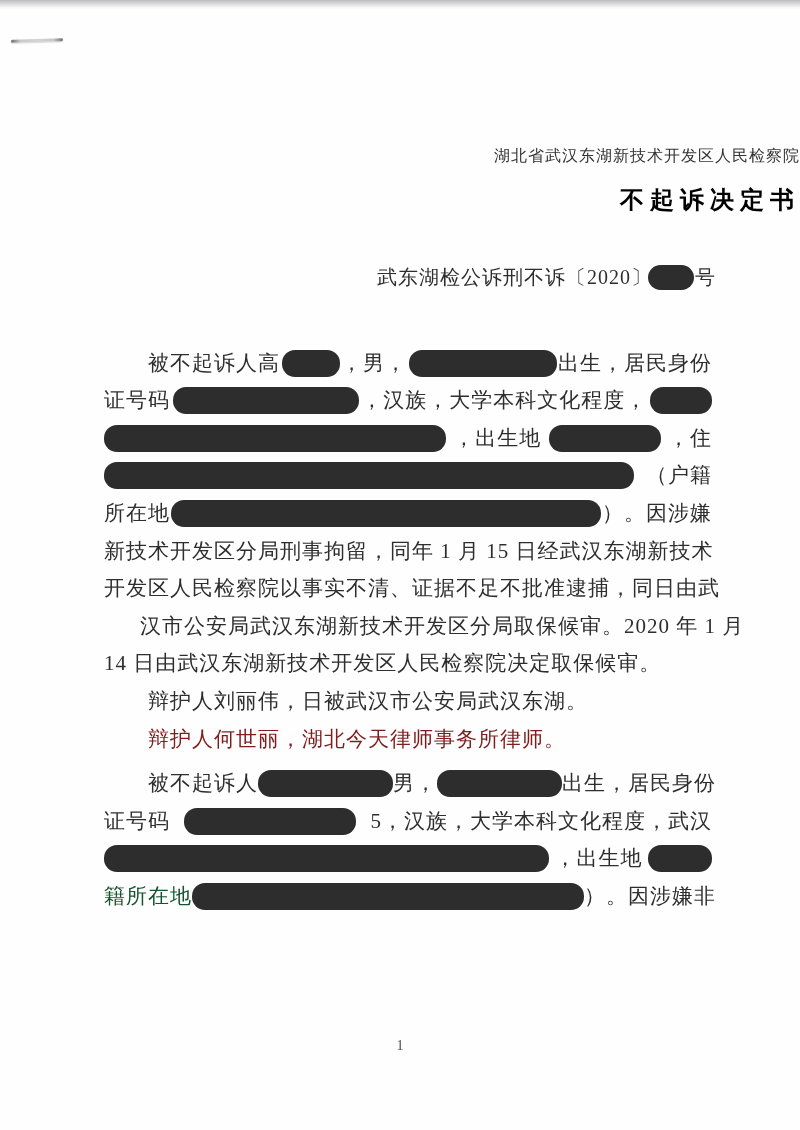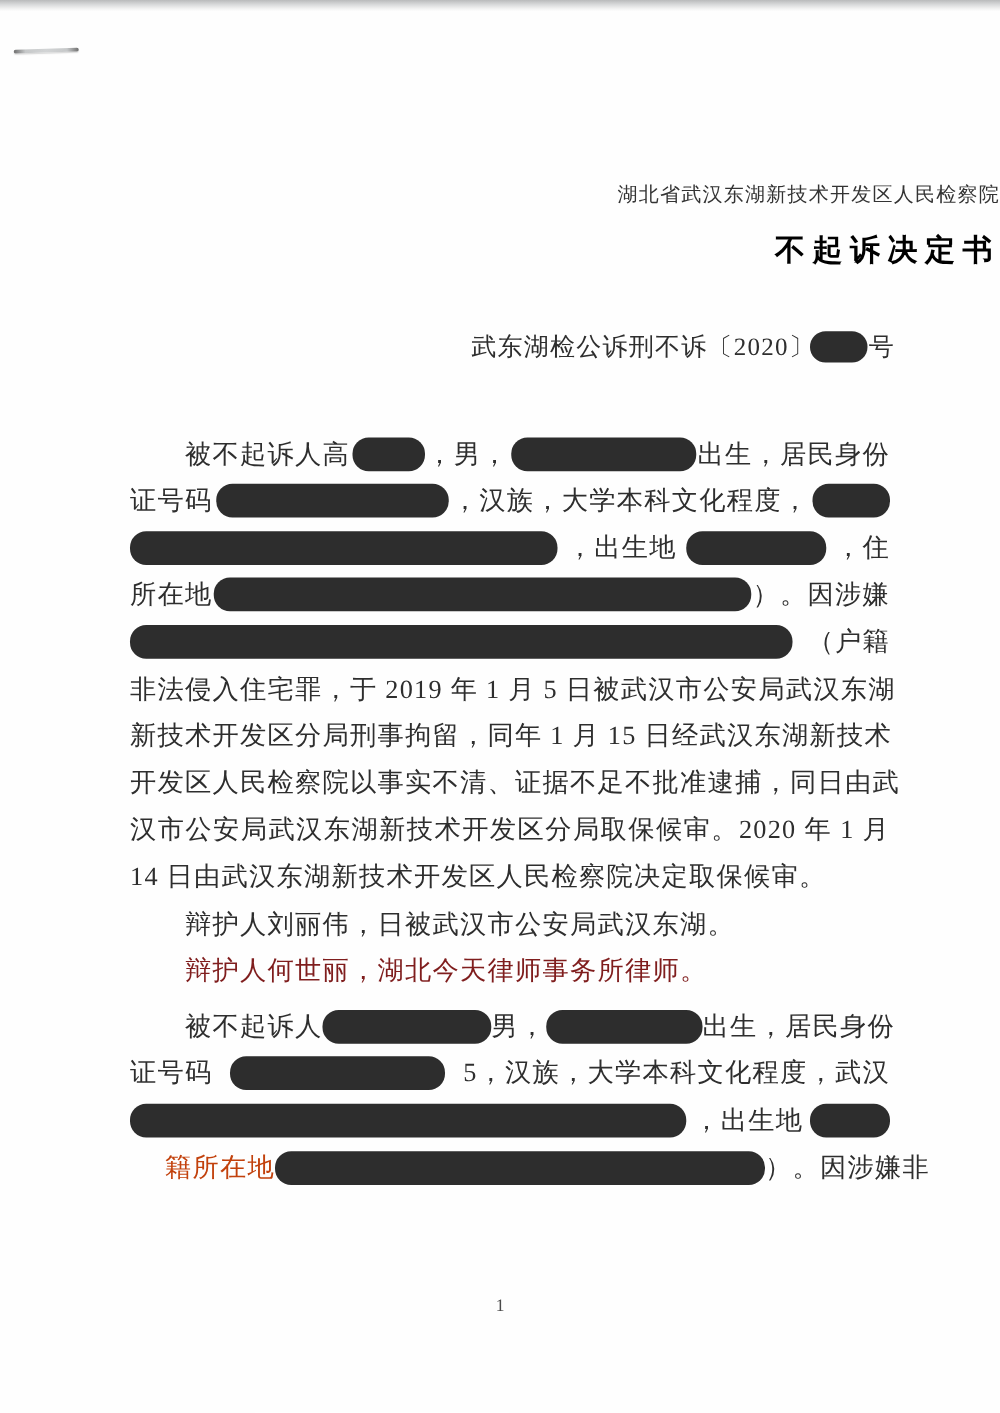--- a/index.html
+++ b/index.html
@@ -133,39 +133,36 @@
         <span class="txt" style="color: rgb(46, 46, 46);">，汉族，大学本科文化程度，</span>
         <span class="redact" style="width: 62px; background: rgb(45, 45, 45);"></span>
       </div>
       <div class="line fill">
         <span class="redact" style="width: 342px; background: rgb(45, 45, 45);"></span>
         <span class="txt" style="color: rgb(46, 46, 46);">，出生地</span>
         <span class="redact" style="width: 112px; background: rgb(45, 45, 45);"></span>
         <span class="txt" style="color: rgb(46, 46, 46);">，住</span>
       </div>
       <div class="line fill">
+        <span class="redact" style="width: 530px; background: rgb(45, 45, 45);"></span>
+        <span class="txt" style="color: rgb(46, 46, 46);">（户籍</span>
+      </div>
+      <div class="line fill">
         <span class="txt" style="color: rgb(46, 46, 46);">所在地</span>
         <span class="redact" style="width: 430px; background: rgb(45, 45, 45);"></span>
         <span class="txt" style="color: rgb(46, 46, 46);">）。因涉嫌</span>
-      </div>
-      <div class="line fill">
-        <span class="redact" style="width: 530px; background: rgb(45, 45, 45);"></span>
-        <span class="txt" style="color: rgb(46, 46, 46);">（户籍</span>
-      </div>
-      <div class="line fill single">
-        <span class="txt" style="color: rgb(46, 46, 46);">非法侵入住宅罪，于 2019 年 1 月 5 日被武汉市公安局武汉东湖</span>
       </div>
       <div class="line fill single">
         <span class="txt" style="color: rgb(46, 46, 46);">新技术开发区分局刑事拘留，同年 1 月 15 日经武汉东湖新技术</span>
       </div>
       <div class="line fill single">
         <span class="txt" style="color: rgb(46, 46, 46);">开发区人民检察院以事实不清、证据不足不批准逮捕，同日由武</span>
       </div>
       <div class="line fill single">
-        <span class="txt" style="color: rgb(46, 46, 46);">汉市公安局武汉东湖新技术开发区分局取保候审。2020 年 1 月</span>
+        <span class="txt" style="color: rgb(46, 46, 46); margin-left: 36px;">汉市公安局武汉东湖新技术开发区分局取保候审。2020 年 1 月</span>
       </div>
       <div class="line">
         <span class="txt" style="color: rgb(46, 46, 46);">14 日由武汉东湖新技术开发区人民检察院决定取保候审。</span>
       </div>
       <div class="line indent">
         <span class="txt" style="color: rgb(46, 46, 46);">辩护人刘丽伟，日被武汉市公安局武汉东湖。</span>
       </div>
       <div class="line indent">
         <span class="txt" style="color: #7f1d1d;">辩护人何世丽，湖北今天律师事务所律师。</span>
       </div>
@@ -180,21 +177,21 @@
         <span class="txt" style="color: rgb(46, 46, 46);">证号码</span>
         <span class="redact" style="width: 172px; background: rgb(45, 45, 45);"></span>
         <span class="txt" style="color: rgb(46, 46, 46);">5，汉族，大学本科文化程度，武汉</span>
       </div>
       <div class="line fill">
         <span class="redact" style="width: 445px; background: rgb(45, 45, 45);"></span>
         <span class="txt" style="color: rgb(46, 46, 46);">，出生地</span>
         <span class="redact" style="width: 64px; background: rgb(45, 45, 45);"></span>
       </div>
       <div class="line fill">
-        <span class="txt" style="color: #c2410c; margin-left: 28px;">籍所在地</span>
+        <span class="txt" style="color: #14532d;">籍所在地</span>
         <span class="redact" style="width: 392px; background: rgb(45, 45, 45);"></span>
         <span class="txt" style="color: rgb(46, 46, 46);">）。因涉嫌非</span>
       </div>
     </div>
 
   <div class="pagenum">1</div>
 
 </div>
 
 </body></html>

